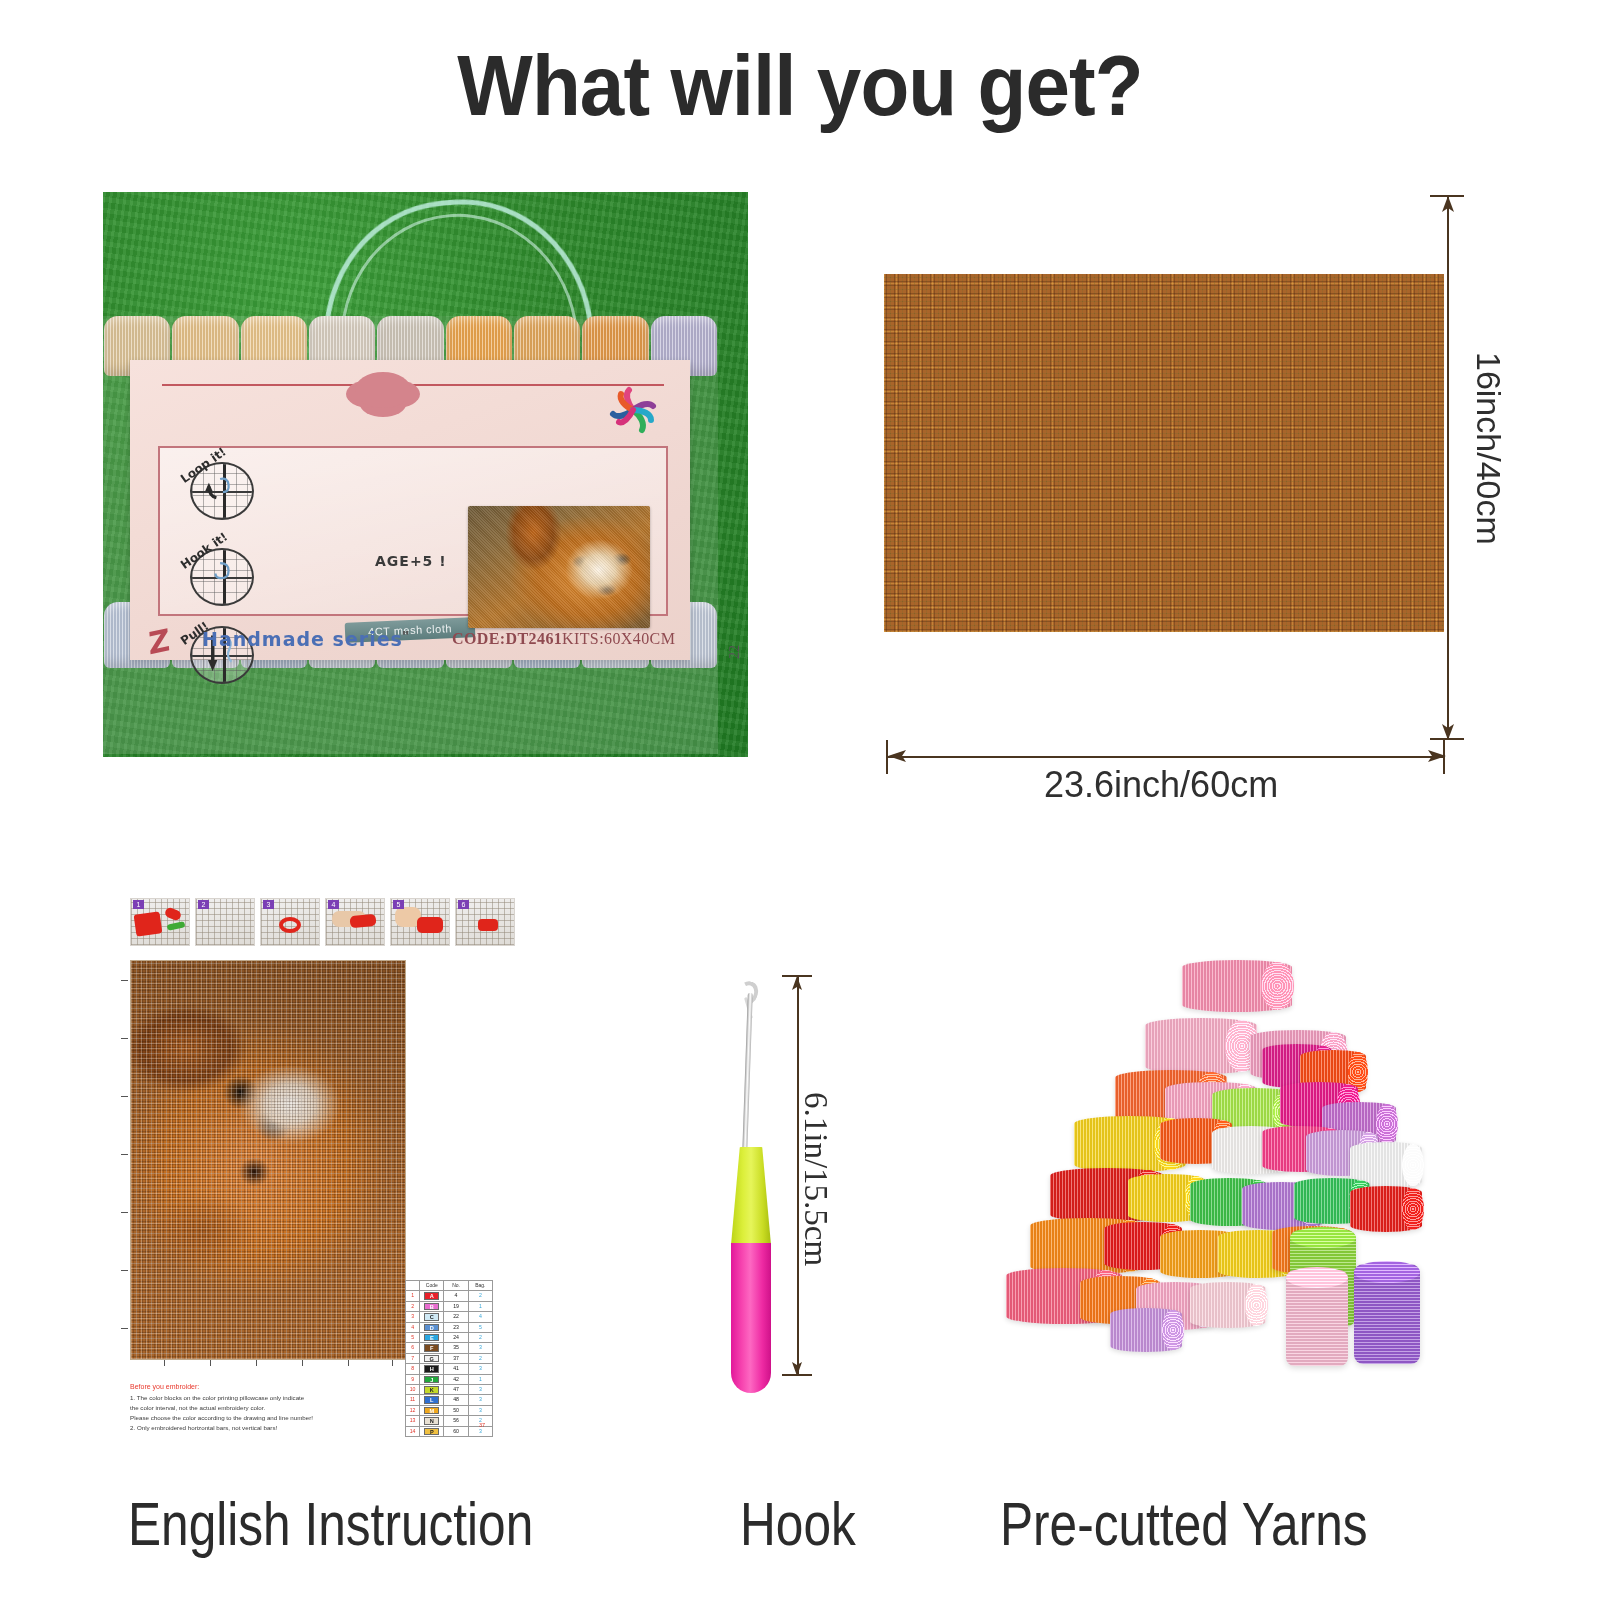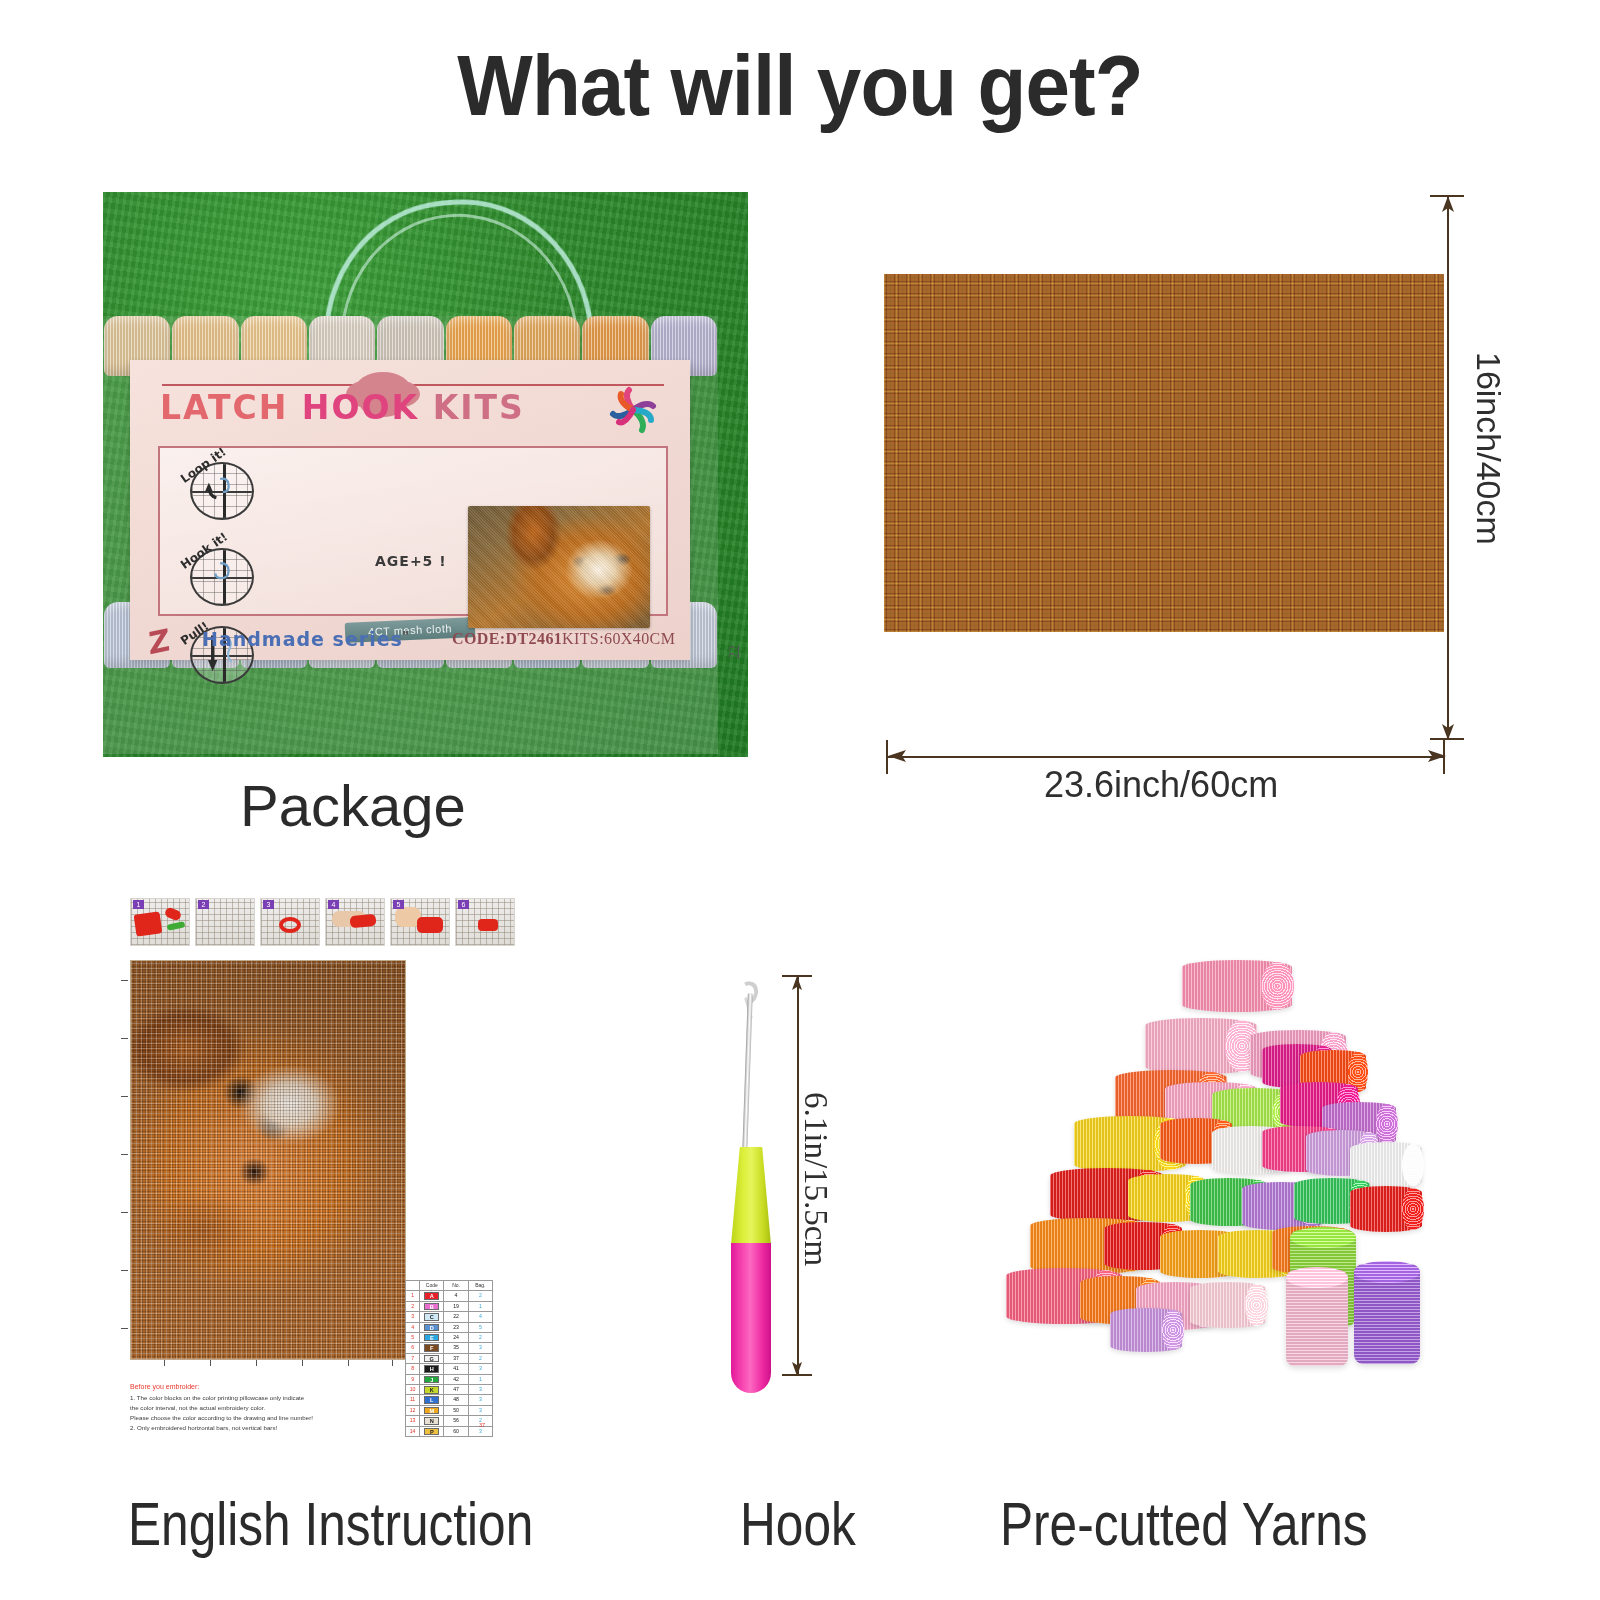--- a/index.html
+++ b/index.html
@@ -397,25 +397,20 @@
       <div class="yarn-roll" style="background-color:#c6ccd6"></div>
       <div class="yarn-roll" style="background-color:#b5c2d4"></div>
       <div class="yarn-roll" style="background-color:#c9d1dc"></div>
       <div class="yarn-roll" style="background-color:#bfc8d6"></div>
     </div>
 
     <div class="pkg-label">
       <div class="lbl-toprule"></div>
       <div class="lbl-bosom"></div>
 
-      <div class="lbl-title">
-        <span class="w1">LATCH</span>
-        <span class="w2">HOOK</span>
-        <span class="w3">KITS</span>
-      </div>
 
       <svg class="lbl-logo" viewBox="0 0 60 56">
         <g stroke-linecap="round" fill="none" stroke-width="6">
           <path d="M30 28 C 24 20, 22 12, 26 8" stroke="#e0457f"></path>
           <path d="M30 28 C 38 22, 46 20, 50 24" stroke="#8e3f98"></path>
           <path d="M30 28 C 38 34, 42 42, 39 48" stroke="#2fae5a"></path>
           <path d="M30 28 C 22 34, 14 36, 10 32" stroke="#2b5f9e"></path>
           <path d="M30 28 C 22 24, 16 18, 18 12" stroke="#e85a2a"></path>
           <path d="M30 28 C 40 28, 48 32, 48 38" stroke="#26a8c9"></path>
           <path d="M30 28 C 26 36, 20 42, 16 40" stroke="#d6317a"></path>
@@ -479,21 +474,20 @@
         <div class="foot-hand">Handmade series</div>
         <div class="foot-quote">"</div>
         <div class="foot-code">CODE:DT2461</div>
         <div class="foot-size">KITS:60X40CM</div>
       </div>
     </div>
 
     <div class="pkg-sidenum">22</div>
   </div>
 
-  <div class="caption caption-package">Package</div>
 
   <div class="canvas-wrap">
     <div class="mesh-img"></div>
     <div class="mesh-grid"></div>
     <div class="mesh-grid2"></div>
   </div>
 
   <div class="dim-line dim-v" style="left:1447px; top:196px; height:544px;"></div>
   <div class="dim-cap" style="left:1430px; top:195px; width:34px; height:2px;"></div>
   <div class="dim-cap" style="left:1430px; top:738px; width:34px; height:2px;"></div>

